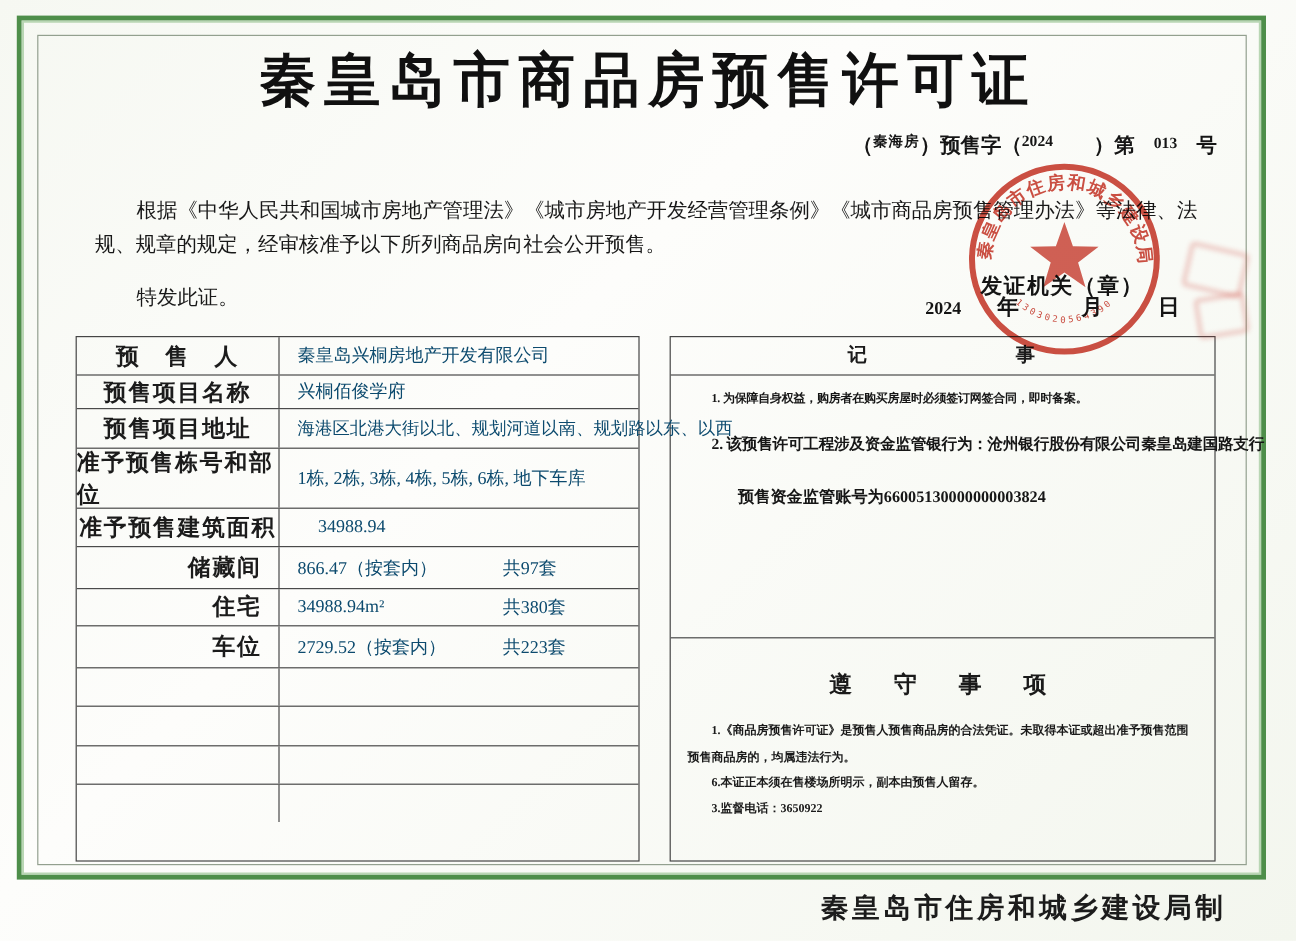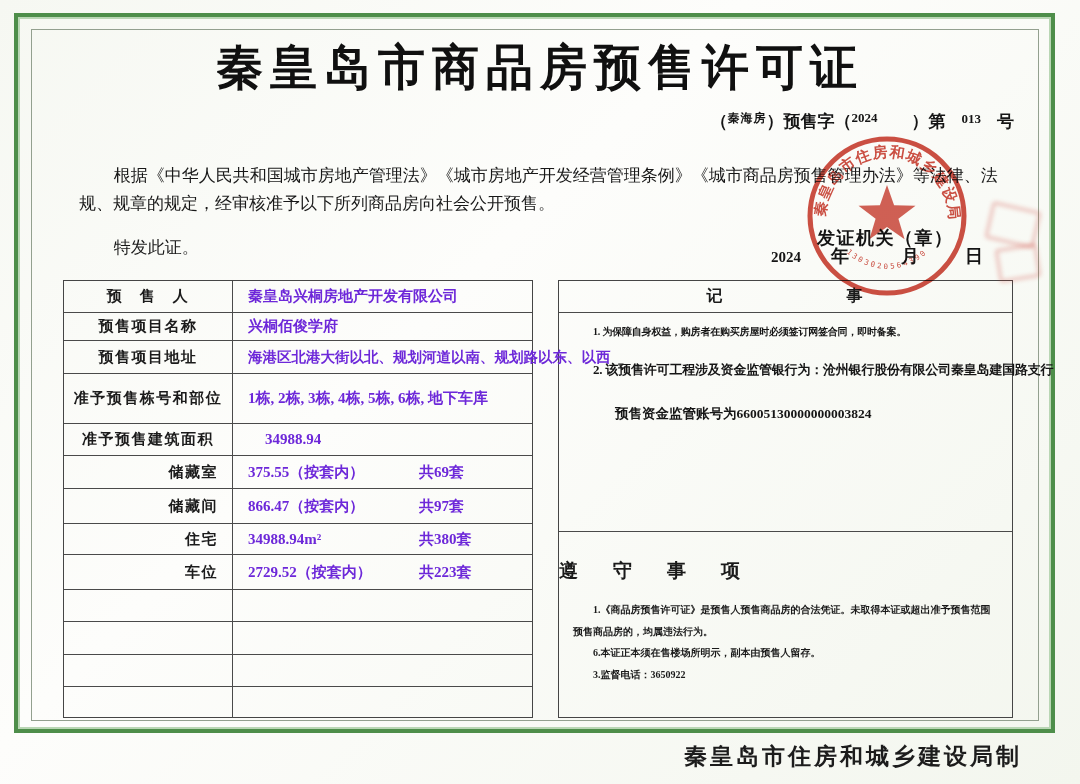--- a/index.html
+++ b/index.html
@@ -51,47 +51,47 @@
   
   .ptable{
     position:absolute;left:63px;top:280px;width:470px;height:438px;
     border:1px solid #454545;box-sizing:border-box;background:transparent;z-index:3;
   }
   .trow{display:flex;box-sizing:border-box;border-bottom:1px solid #4a4a4a;overflow:visible;}
   .trow:last-child{border-bottom:none;}
   .tlabel{
     width:169px;flex:0 0 169px;border-right:1px solid #4a4a4a;box-sizing:border-box;
     display:flex;align-items:center;justify-content:center;
-    font-size:15px;letter-spacing:1.5px;color:#1b1b1b;font-weight:600;
+    font-size:19px;letter-spacing:1.5px;color:#1b1b1b;font-weight:600;
   }
   .tlabel.right{justify-content:flex-end;padding-right:14px;}
   .tvalue{
     flex:1;display:flex;align-items:center;padding-left:15px;position:relative;
-    font-size:15px;color:#6d28d9;font-weight:700;white-space:nowrap;overflow:visible;
+    font-size:15px;color:#0c4a6e;font-weight:400;white-space:nowrap;overflow:visible;
   }
   .tvalue.addr{font-size:14.5px;letter-spacing:0;text-align:right;}
   .tvalue.area{padding-left:32px;}
   .tcount{position:absolute;left:186px;white-space:nowrap;}
   
   .rbox{
     position:absolute;left:558px;top:280px;width:455px;height:438px;
     border:1px solid #454545;box-sizing:border-box;display:flex;flex-direction:column;z-index:2;
   }
   .rhead{
     height:32px;flex:0 0 32px;border-bottom:1px solid #4a4a4a;box-sizing:border-box;
     display:flex;align-items:center;justify-content:center;gap:122px;
     font-size:16px;font-weight:600;letter-spacing:2px;color:#1b1b1b;
   }
   .rnotes{height:218px;flex:0 0 218px;box-sizing:border-box;padding:6px 12px 0 12px;overflow:visible;}
   .note1{margin:6px 0 0 22px;font-size:10px;font-weight:600;white-space:nowrap;letter-spacing:-0.2px;}
   .note2a{margin:22px 0 0 22px;font-size:13px;font-weight:600;white-space:nowrap;letter-spacing:-0.2px;overflow:visible;}
   .note2b{margin:26px 0 0 44px;font-size:13.5px;font-weight:600;white-space:nowrap;}
   .rcomp{flex:1;border-top:1px solid #4a4a4a;box-sizing:border-box;}
   .comp-title{
-    margin-top:26px;text-align:left;font-size:19px;font-weight:700;
+    margin-top:26px;text-align:center;font-size:19px;font-weight:700;
     letter-spacing:8px;color:#1a1a1a;
   }
   .comp-body{margin-top:15px;padding:0 14px;font-size:10px;line-height:21.5px;color:#1a1a1a;font-weight:600;}
   .comp-body p{margin:0;text-indent:2em;}
   
   .seal{position:absolute;left:802px;top:131px;width:170px;height:170px;
     mix-blend-mode:multiply;opacity:0.88;filter:blur(0.4px);z-index:5;pointer-events:none;}
   .frag{position:absolute;border:3px solid rgba(198,48,38,.6);border-radius:4px;
     filter:blur(2px);opacity:.5;z-index:4;pointer-events:none;}
   .frag1{left:988px;top:206px;width:44px;height:32px;transform:rotate(13deg);}
@@ -142,27 +142,20 @@
       <div class="tlabel">预售项目地址</div>
       <div class="tvalue addr">海港区北港大街以北、规划河道以南、规划路以东、以西</div>
     </div>
     <div class="trow" style="height:50px">
       <div class="tlabel">准予预售栋号和部位</div>
       <div class="tvalue">1栋, 2栋, 3栋, 4栋, 5栋, 6栋, 地下车库</div>
     </div>
     <div class="trow" style="height:32px">
       <div class="tlabel">准予预售建筑面积</div>
       <div class="tvalue area">34988.94</div>
-    </div>
-    <div class="trow" style="height:33px">
-      <div class="tlabel right">储藏室</div>
-      <div class="tvalue">
-        <span>375.55（按套内）</span>
-        <span class="tcount">共69套</span>
-      </div>
     </div>
     <div class="trow" style="height:35px">
       <div class="tlabel right">储藏间</div>
       <div class="tvalue">
         <span>866.47（按套内）</span>
         <span class="tcount">共97套</span>
       </div>
     </div>
     <div class="trow" style="height:31px">
       <div class="tlabel right">住宅</div>

